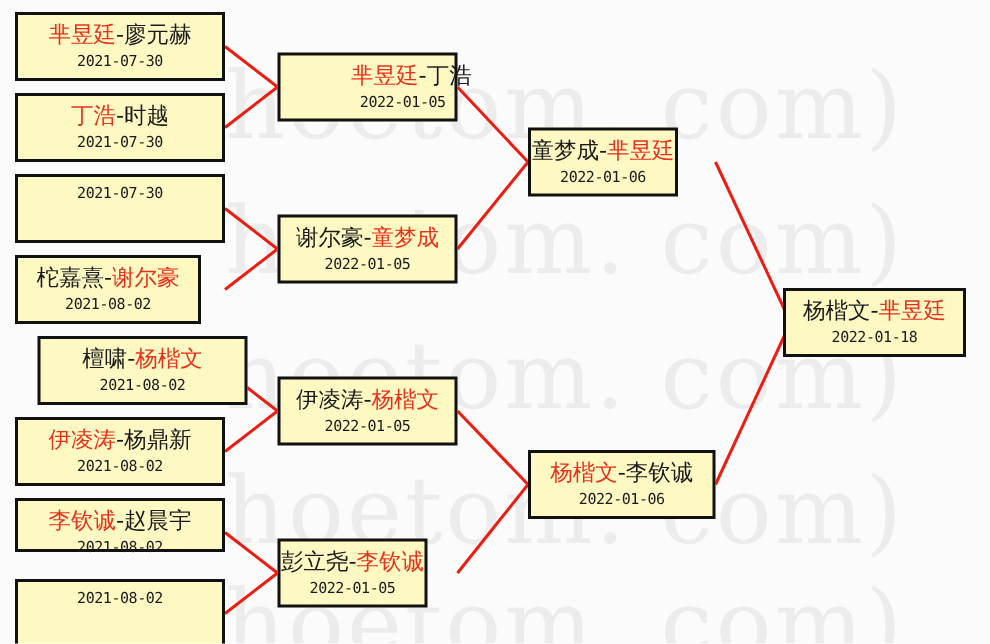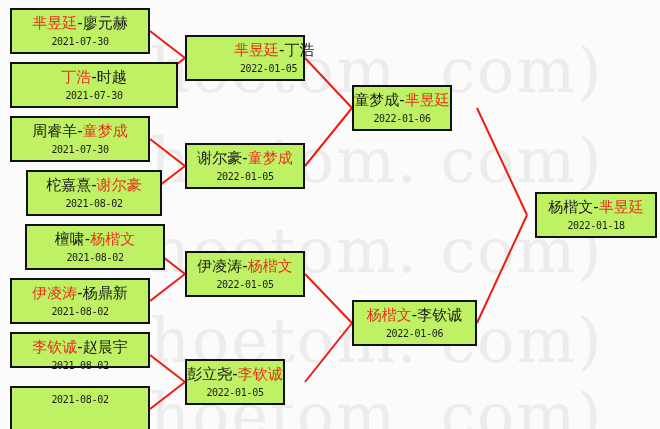--- a/index.html
+++ b/index.html
@@ -40,21 +40,21 @@
   #connectors {
     position: absolute;
     inset: 0;
     z-index: 1;
     pointer-events: none;
   }
   
   .match-box {
     position: absolute;
     box-sizing: border-box;
-    background: #bef264;
+    background: #fef9c3;
     border: 2px solid #111111;
     z-index: 2;
     text-align: center;
     padding-top: 3px;
     white-space: nowrap;
   }
   .match-players {
     font-family: "DejaVu Sans", "Liberation Sans", sans-serif;
     font-size: 15px;
     line-height: 20px;
@@ -105,29 +105,28 @@
       <line x1="305" y1="382" x2="352" y2="323" stroke="#ee1c10" stroke-width="2"></line>
       <line x1="477" y1="108" x2="527" y2="215" stroke="#ee1c10" stroke-width="2"></line>
       <line x1="477" y1="323" x2="527" y2="215" stroke="#ee1c10" stroke-width="2"></line>
     </svg>
 
   <div id="boxes-layer">
       <div class="match-box" style="left: 10px; top: 8px; width: 140px; height: 46px;">
         <div class="match-players"><span class="player-win">芈昱廷</span><span class="vs-dash">-</span><span class="player-lose">廖元赫</span></div>
         <div class="match-date">2021-07-30</div>
       </div>
-      <div class="match-box" style="left: 10px; top: 62px; width: 168px; height: 46px;">
+      <div class="match-box" style="left: 10px; top: 62px; width: 140px; height: 46px;">
         <div class="match-players"><span class="player-win">丁浩</span><span class="vs-dash">-</span><span class="player-lose">时越</span></div>
         <div class="match-date">2021-07-30</div>
       </div>
       <div class="match-box" style="left: 10px; top: 116px; width: 140px; height: 46px;">
-        <div class="match-players"><span class="player-lose">周睿羊</span><span class="vs-dash">-</span><span class="player-win">童梦成</span></div>
         <div class="match-date">2021-07-30</div>
       </div>
-      <div class="match-box" style="left: 10px; top: 170px; width: 136px; height: 46px; margin-left: 16px;">
+      <div class="match-box" style="left: 10px; top: 170px; width: 124px; height: 46px;">
         <div class="match-players"><span class="player-lose">柁嘉熹</span><span class="vs-dash">-</span><span class="player-win">谢尔豪</span></div>
         <div class="match-date">2021-08-02</div>
       </div>
       <div class="match-box" style="left: 25px; top: 224px; width: 140px; height: 46px;">
         <div class="match-players"><span class="player-lose">檀啸</span><span class="vs-dash">-</span><span class="player-win">杨楷文</span></div>
         <div class="match-date">2021-08-02</div>
       </div>
       <div class="match-box" style="left: 10px; top: 278px; width: 140px; height: 46px;">
         <div class="match-players"><span class="player-win">伊凌涛</span><span class="vs-dash">-</span><span class="player-lose">杨鼎新</span></div>
         <div class="match-date">2021-08-02</div>
@@ -156,19 +155,19 @@
         <div class="match-date">2022-01-05</div>
       </div>
       <div class="match-box" style="left: 352px; top: 85px; width: 100px; height: 46px;">
         <div class="match-players"><span class="player-lose">童梦成</span><span class="vs-dash">-</span><span class="player-win">芈昱廷</span></div>
         <div class="match-date">2022-01-06</div>
       </div>
       <div class="match-box" style="left: 352px; top: 300px; width: 125px; height: 46px;">
         <div class="match-players"><span class="player-win">杨楷文</span><span class="vs-dash">-</span><span class="player-lose">李钦诚</span></div>
         <div class="match-date">2022-01-06</div>
       </div>
-      <div class="match-box" style="left: 535px; top: 192px; width: 122px; height: 46px;">
+      <div class="match-box" style="left: 522px; top: 192px; width: 122px; height: 46px;">
         <div class="match-players"><span class="player-lose">杨楷文</span><span class="vs-dash">-</span><span class="player-win">芈昱廷</span></div>
         <div class="match-date">2022-01-18</div>
       </div>
     </div>
 
 </div>
 
 </body></html>

